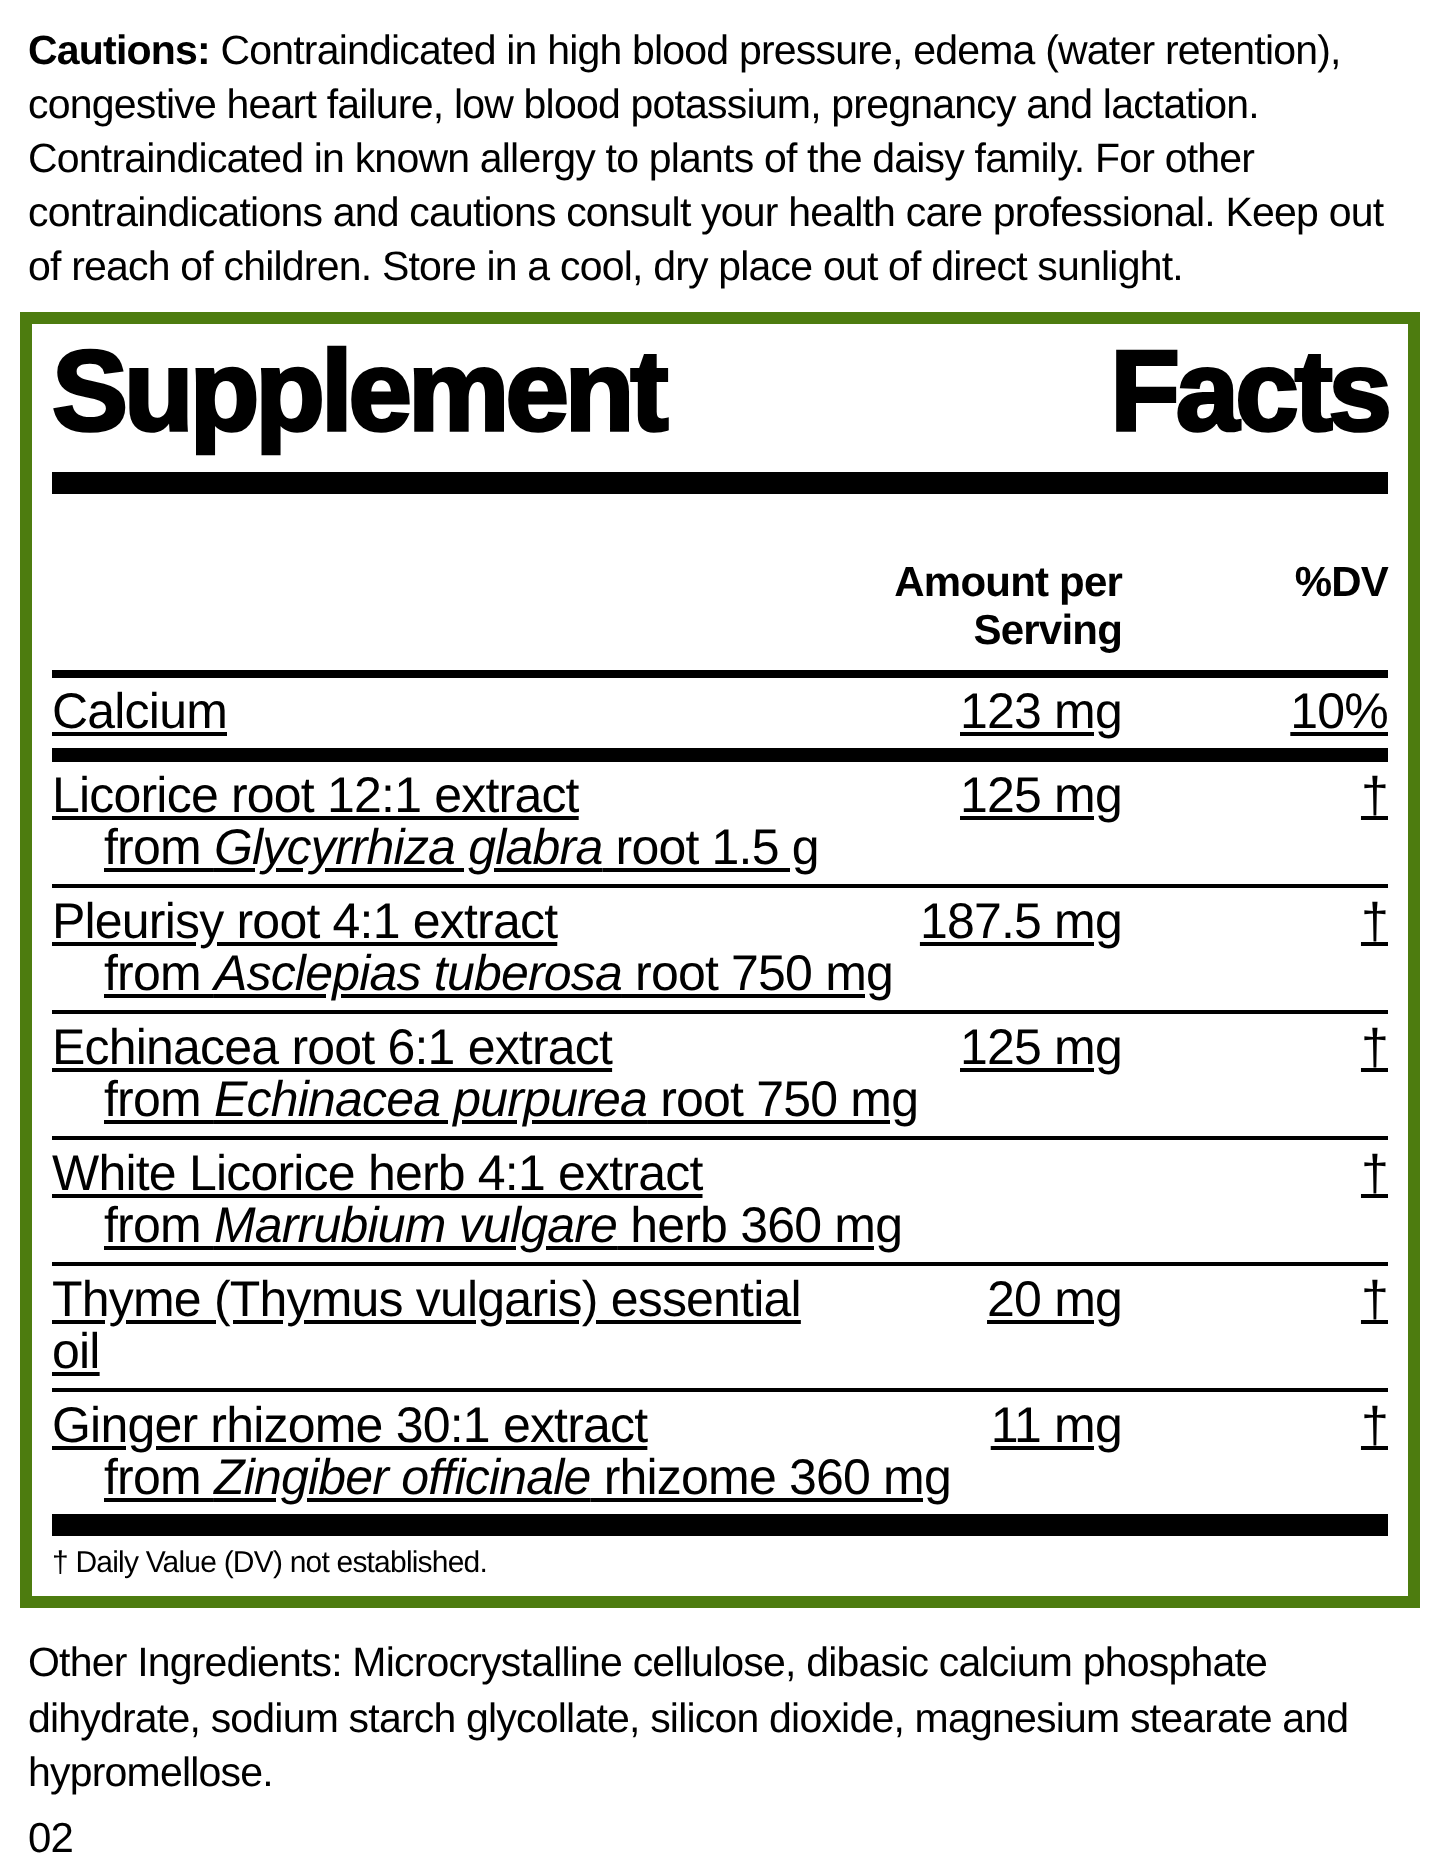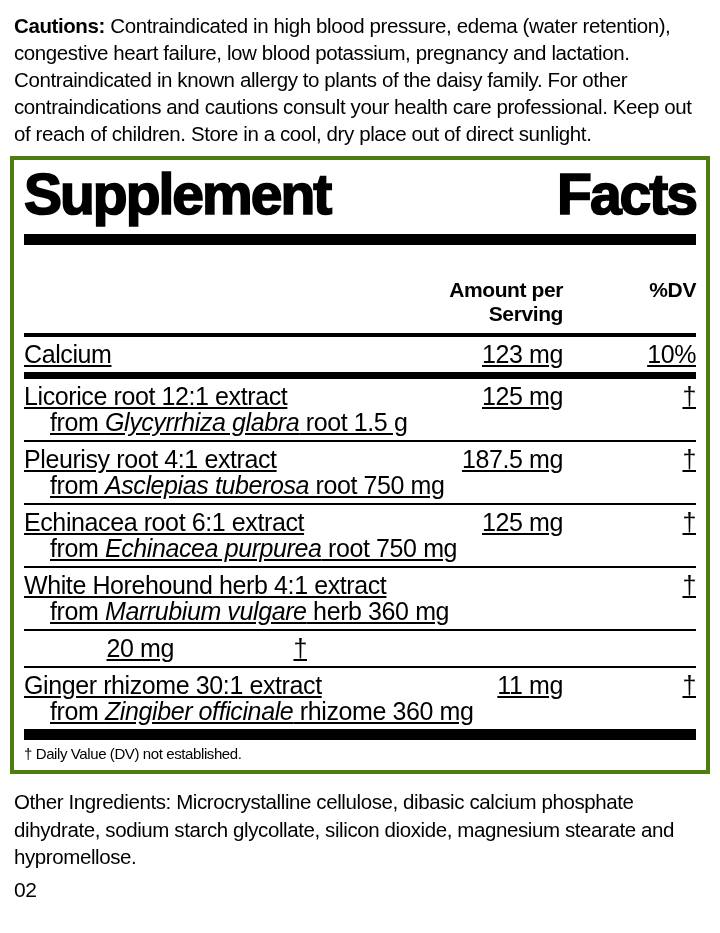--- a/index.html
+++ b/index.html
@@ -13,21 +13,21 @@
   }
   .cautions {
     margin: 12px 14px 0 14px;
     font-size: 20.5px;
     line-height: 27px;
   }
   .cautions .bold-label { font-weight: bold; }
 
   .panel {
     margin: 9px 10px 0 10px;
-    border: 4px solid #4d7c0f;
+    border: 6px solid #4d7c0f;
     padding: 0 10px;
   }
   .panel-title {
     display: flex;
     justify-content: space-between;
     align-items: baseline;
     font-weight: bold;
     font-size: 57px;
     letter-spacing: -2px;
     -webkit-text-stroke: 1.7px #000;
@@ -138,32 +138,33 @@
     </div>
     <div class="row-sub">
       <span>from </span><span class="latin">Echinacea purpurea</span><span> root 750 mg</span>
     </div>
   </div>
 
   <div class="bar-thin"></div>
 
   <div class="row">
     <div class="row-main">
-      <span class="name">White Horehound herb 4:1 extract</span>
+      <span class="name">White Licorice herb 4:1 extract</span>
       <span class="dv">†</span>
     </div>
     <div class="row-sub">
       <span>from </span><span class="latin">Marrubium vulgare</span><span> herb 360 mg</span>
     </div>
   </div>
 
   <div class="bar-thin"></div>
 
   <div class="row">
     <div class="row-main">
+      <span class="name">Thyme (Thymus vulgaris) essential oil</span>
       <span class="amt">20 mg</span>
       <span class="dv">†</span>
     </div>
   </div>
 
   <div class="bar-thin"></div>
 
   <div class="row">
     <div class="row-main">
       <span class="name">Ginger rhizome 30:1 extract</span>

